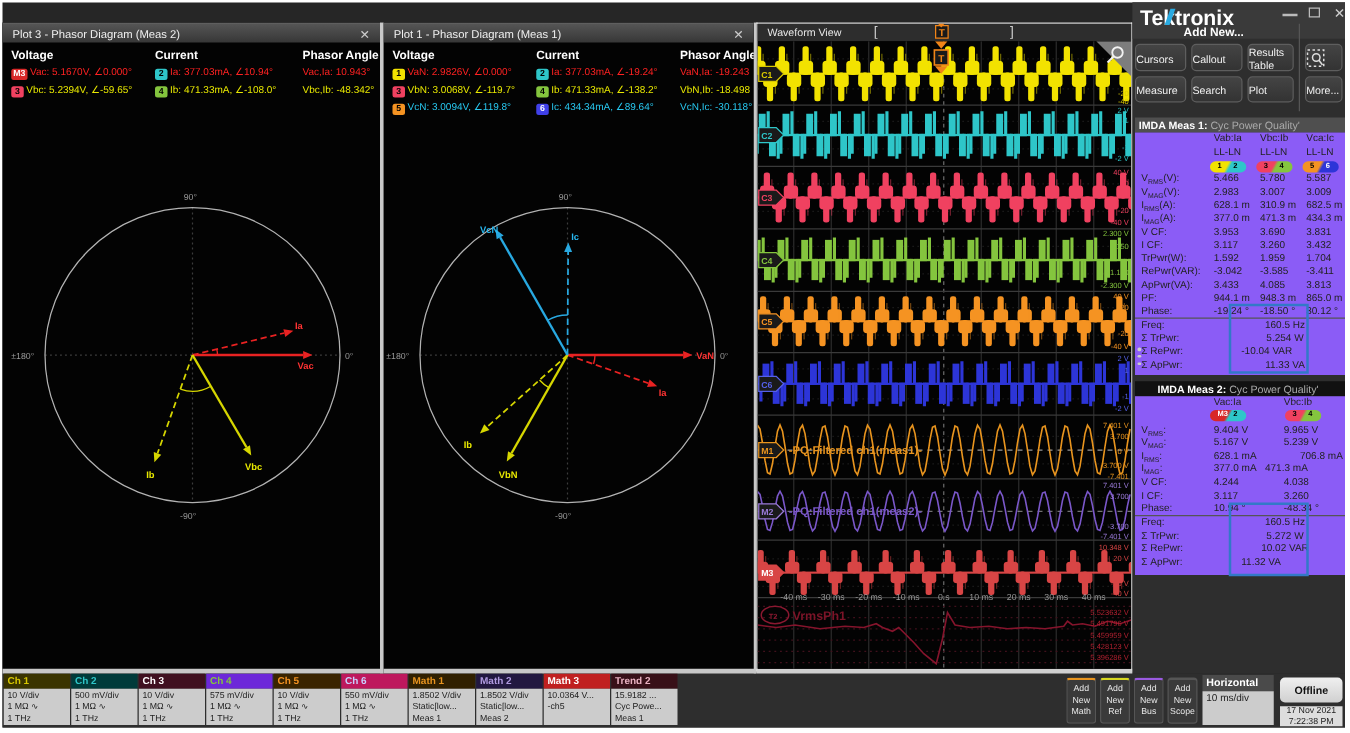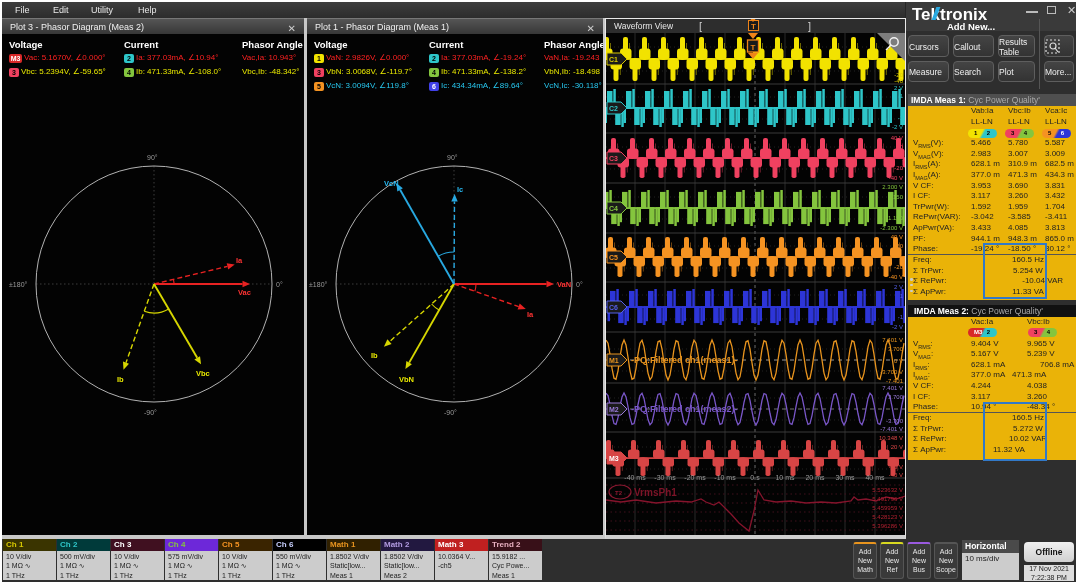--- a/index.html
+++ b/index.html
@@ -6,37 +6,31 @@
 #app{position:relative;width:1074px;height:580px;left:2px;top:2px;background:#262626;filter:blur(0.55px)}
 .menubar{position:absolute;left:0;top:0;width:903px;height:16px;background:linear-gradient(#3e3e3e,#2c2c2c);color:#e8e8e8;font-size:9px}
 .menubar span{position:absolute;top:3px}
 .win{position:absolute;background:#030303}
 .whead{position:absolute;left:0;top:0;right:0;height:16px;background:linear-gradient(#555,#373737);border-top:1px solid #777;color:#f0f0f0;font-size:9px;line-height:16px;padding-left:8px}
 .wx{position:absolute;top:2px;font-size:10px;color:#ccc}
 .rh{position:absolute;font-size:8px;white-space:nowrap}
 .rhead{color:#fff;font-weight:bold;font-size:9.5px}
 .badge{display:inline-block;width:10px;height:9px;border-radius:2px;color:#000;font-size:7px;font-weight:bold;text-align:center;line-height:9px;vertical-align:-1px;margin-right:2px}
 .pl{font:7px "Liberation Sans",sans-serif;fill:#9a9a9a}
-.tbl{position:absolute;left:0;right:0;background:#eab308;color:#222;font-size:8px}
+.tbl{position:absolute;left:0;right:0;background:#8b5cf6;color:#222;font-size:8px}
 .trow{position:relative;height:10.6px;line-height:10.6px;white-space:nowrap}
 .c0{position:absolute;left:5px}.c1{position:absolute;left:63px}.c2{position:absolute;left:100px}.c3{position:absolute;left:137px}
 sub{font-size:5.5px}
 .btn{position:absolute;background:linear-gradient(#444,#333);border:1px solid #5e5e5e;border-radius:4px;color:#f0f0f0;font-size:8.5px;text-align:left}
 .bb{position:absolute;top:0;height:26px;width:53px}
 .bbh{height:12px;font-size:8px;font-weight:bold;line-height:12px;padding-left:3px}
 .bbb{height:29px;background:#ccc;color:#222;font-size:7px;line-height:9.4px;padding:1px 0 0 3px;white-space:nowrap;overflow:hidden}
 .addbtn{position:absolute;top:3px;width:24px;height:37px;background:#3a3a3a;border:1px solid #555;border-radius:3px;color:#e8e8e8;font-size:7px;text-align:center;line-height:9px;padding-top:3px}
 </style></head><body>
 <div id="app">
-<div class="menubar">
-      <span style="left:13px">File</span>
-      <span style="left:51px">Edit</span>
-      <span style="left:89px">Utility</span>
-      <span style="left:136px">Help</span>
-    </div>
     <div class="win" style="left:0;top:16px;width:305px;height:521px;border-right:3px solid #c8c8c8;border-bottom:4px solid #c8c8c8;overflow:hidden">
 <div class="whead">Plot 3 - Phasor Diagram (Meas 2)<span class="wx" style="right:8px">✕</span></div>
 <div class="rh rhead" style="left:7px;top:21px">Voltage</div>
 <div class="rh rhead" style="left:122px;top:21px">Current</div>
 <div class="rh rhead" style="left:240px;top:21px">Phasor Angle</div>
 <div class="rh" style="left:7px;top:35px;color:#ff2222"><span class="badge" style="background:#d82828;color:#fff;width:13px">M3</span>Vac: 5.1670V, ∠0.000°</div>
 <div class="rh" style="left:122px;top:35px;color:#ff2222"><span class="badge" style="background:#2ec6c9;color:#000;width:10px">2</span>Ia: 377.03mA, ∠10.94°</div>
 <div class="rh" style="left:240px;top:35px;color:#ff2222">Vac,Ia: 10.943°</div>
 <div class="rh" style="left:7px;top:49px;color:#e8e800"><span class="badge" style="background:#f04160;color:#000;width:10px">3</span>Vbc: 5.2394V, ∠-59.65°</div>
 <div class="rh" style="left:122px;top:49px;color:#e8e800"><span class="badge" style="background:#84c53e;color:#000;width:10px">4</span>Ib: 471.33mA, ∠-108.0°</div>
@@ -508,21 +502,21 @@
           <div class="trow">
             <span class="c0">Freq:</span>
             <span style="position:absolute;left:85px;width:70px;text-align:center">160.5 Hz</span>
           </div>
           <div class="trow">
             <span class="c0">Σ TrPwr:</span>
             <span style="position:absolute;left:85px;width:70px;text-align:center">5.254 W</span>
           </div>
           <div class="trow">
             <span class="c0">Σ RePwr:</span>
-            <span style="position:absolute;left:85px;width:70px;text-align:right">-10.04 VAR</span>
+            <span style="position:absolute;left:85px;width:70px;text-align:left">-10.04 VAR</span>
           </div>
           <div class="trow">
             <span class="c0">Σ ApPwr:</span>
             <span style="position:absolute;left:85px;width:70px;text-align:center">11.33 VA</span>
           </div>
         </div>
 </div>
 <div class="abs" style="left:62px;top:127px;width:29px;height:8.5px;border-radius:5px;overflow:hidden;background:linear-gradient(118deg,#f2e200 46%,#2ec6c9 54%);font-size:6px;font-weight:bold;line-height:8.5px">
 <span style="position:absolute;left:6px;color:#000">1</span>
         <span style="position:absolute;right:7px;color:#000">2</span>
@@ -530,21 +524,21 @@
 <div class="abs" style="left:99px;top:127px;width:29px;height:8.5px;border-radius:5px;overflow:hidden;background:linear-gradient(118deg,#f04160 46%,#84c53e 54%);font-size:6px;font-weight:bold;line-height:8.5px">
 <span style="position:absolute;left:6px;color:#000">3</span>
         <span style="position:absolute;right:7px;color:#000">4</span>
       </div>
 <div class="abs" style="left:136px;top:127px;width:29px;height:8.5px;border-radius:5px;overflow:hidden;background:linear-gradient(118deg,#f59322 46%,#2d35d8 54%);font-size:6px;font-weight:bold;line-height:8.5px">
 <span style="position:absolute;left:6px;color:#000">5</span>
         <span style="position:absolute;right:7px;color:#fff">6</span>
       </div>
 <div class="abs" style="left:77px;top:241px;width:64px;height:56px;border:2px solid #3279c8"></div>
 
-<div class="abs" style="left:2px;top:303px;width:168px;height:12px;background:#111;font-size:8.5px;line-height:12px;padding-left:6px;color:#fff"><b>IMDA Meas 2:</b> <span style="color:#aaa">Cyc Power Quality'</span></div>
+<div class="abs" style="left:2px;top:303px;width:168px;height:12px;background:#111;font-size:8.5px;line-height:12px;padding-left:18px;color:#fff"><b>IMDA Meas 2:</b> <span style="color:#aaa">Cyc Power Quality'</span></div>
 <div class="tbl" style="left:2px;top:315px;width:168px;height:143px">
 <div class="trow">
           <span class="c1">Vac:Ia</span>
           <span style="position:absolute;left:119px">Vbc:Ib</span>
         </div>
 <div style="position:relative;height:11px"></div>
 <div class="trow">
           <span class="c0">V<sub>RMS</sub>:</span>
           <span class="c1">9.404 V</span>
           <span style="position:absolute;left:119px">9.965 V</span>
@@ -629,21 +623,21 @@
       </div>
       <div class="bb" style="left:163px">
         <div class="bbh" style="background:#6d28d9;color:#84c53e">Ch 4</div>
 <div class="bbb">575 mV/div<br>1 MΩ ∿<br>1 THz</div>
       </div>
       <div class="bb" style="left:217px">
         <div class="bbh" style="background:#3a2400;color:#f59322">Ch 5</div>
 <div class="bbb">10 V/div<br>1 MΩ ∿<br>1 THz</div>
       </div>
       <div class="bb" style="left:271px">
-        <div class="bbh" style="background:#000000;color:#c8d0ff">Ch 6</div>
+        <div class="bbh" style="background:#be185d;color:#c8d0ff">Ch 6</div>
 <div class="bbb">550 mV/div<br>1 MΩ ∿<br>1 THz</div>
       </div>
       <div class="bb" style="left:325px">
         <div class="bbh" style="background:#302000;color:#e8941e">Math 1</div>
 <div class="bbb">1.8502 V/div<br>Static[low...<br>Meas 1</div>
       </div>
       <div class="bb" style="left:379px">
         <div class="bbh" style="background:#221840;color:#b09ae0">Math 2</div>
 <div class="bbb">1.8502 V/div<br>Static[low...<br>Meas 2</div>
       </div>

